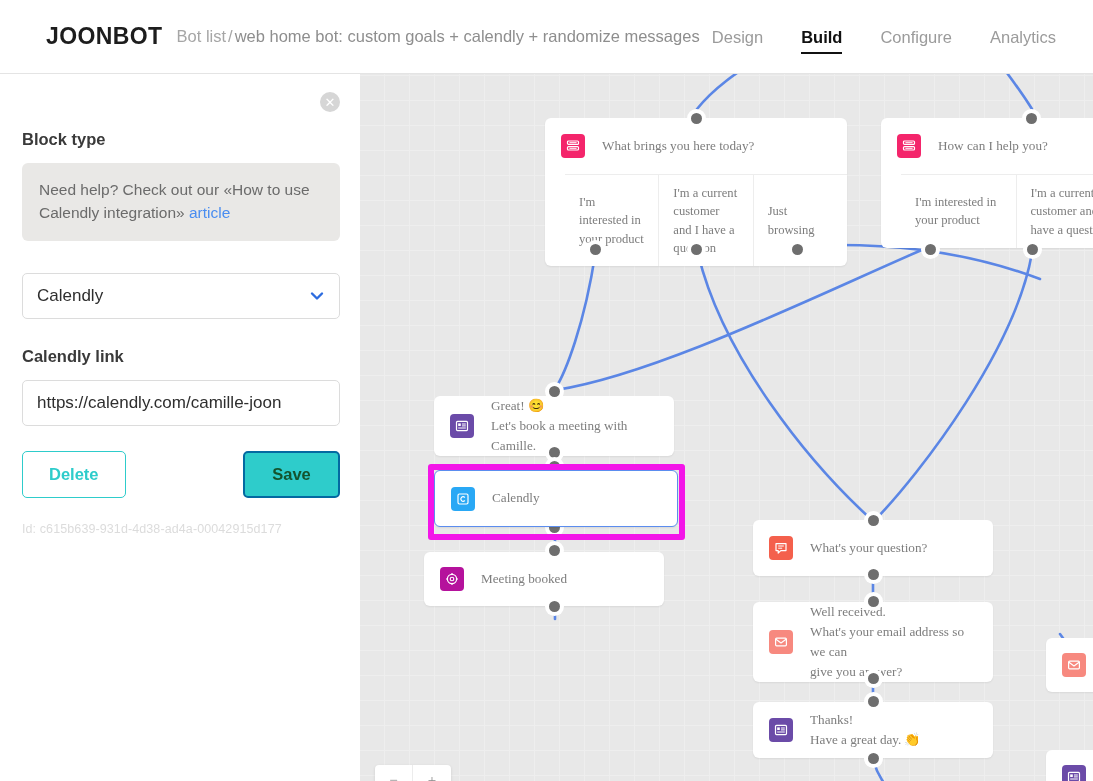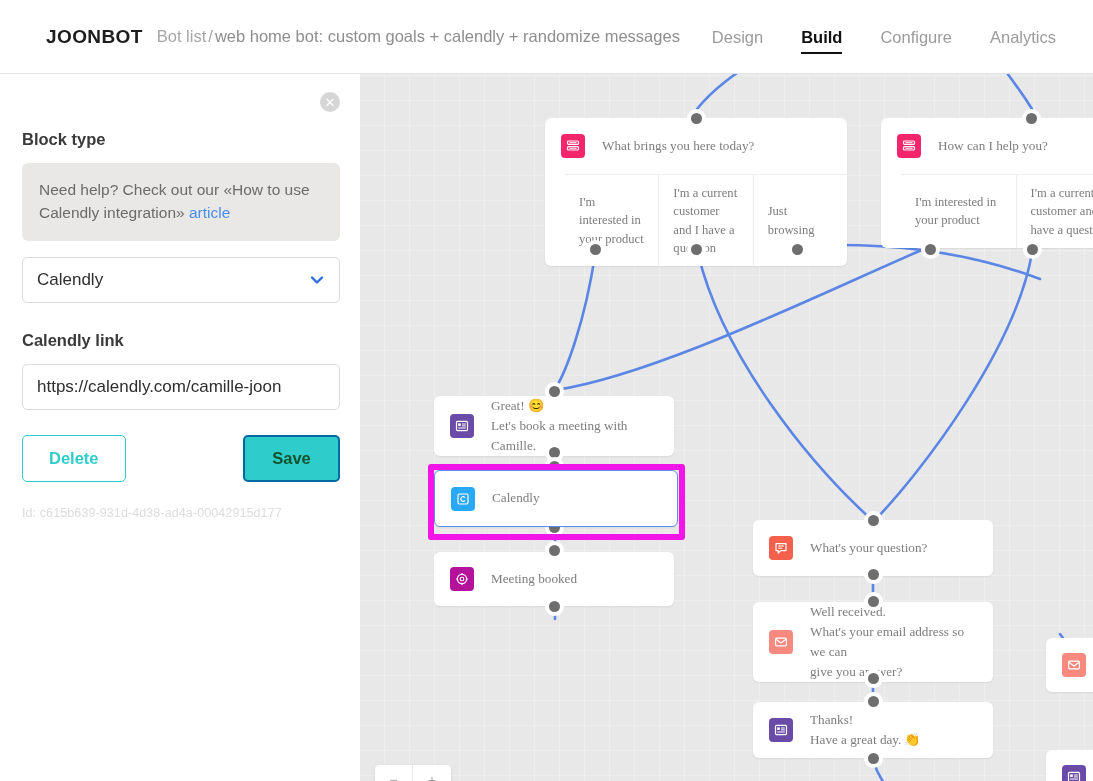--- a/index.html
+++ b/index.html
@@ -13,21 +13,21 @@
   
   .topbar {
     position: absolute; left: 0; top: 0;
     width: 1093px; height: 74px;
     background: #ffffff;
     border-bottom: 1px solid #e4e4e4;
     display: flex; align-items: center;
   }
   .brand {
     margin-left: 46px;
-    font-size: 19px; font-weight: 700;
+    font-size: 23px; font-weight: 700;
     letter-spacing: 0.4px;
     color: #1d1d1d;
   }
   .breadcrumb {
     margin-left: 14px;
     font-size: 16.5px;
     color: #9a9a9a;
     white-space: nowrap;
   }
   .breadcrumb .crumb-link { color: #a6a6a6; }
@@ -77,21 +77,21 @@
     color: #3a3a3a;
     margin-bottom: 14px;
   }
   .help-box {
     background: #e9e8e6;
     border-radius: 6px;
     padding: 16px 17px;
     font-size: 15.5px;
     line-height: 1.47;
     color: #6b6b6b;
-    margin-bottom: 16px;
+    margin-bottom: 32px;
   }
   .help-box a { color: #4a8df0; text-decoration: none; cursor: pointer; }
 
   .select-box {
     position: relative;
     height: 46px;
     border: 1px solid #dcdcdc;
     border-radius: 5px;
     background: #fff;
     display: flex; align-items: center;
@@ -401,21 +401,21 @@
             <rect x="2" y="2" width="10" height="10" rx="1.4" fill="none" stroke="#fff" stroke-width="1.2"></rect>
             <path d="M8.6 5.2 A2.3 2.3 0 1 0 8.6 8.8" fill="none" stroke="#fff" stroke-width="1.2" stroke-linecap="round"></path>
           </svg>
       </span>
       <span class="btext">Calendly</span>
     </div>
   </div>
   <div class="dot" style="left:185px; top:383px;"></div>
   <div class="dot" style="left:185px; top:444px;"></div>
 
-  <div class="block" style="left:74px; top:478px; width:240px;">
+  <div class="block" style="left:64px; top:478px; width:240px;">
     <div class="block-head" style="min-height:54px;">
       <span class="bicon" style="background:#b5129c;">
         <svg width="14" height="14" viewBox="0 0 14 14">
             <circle cx="7" cy="7" r="4.6" fill="none" stroke="#fff" stroke-width="1.2"></circle>
             <circle cx="7" cy="7" r="1.8" fill="none" stroke="#fff" stroke-width="1.1"></circle>
             <line x1="7" y1="1" x2="7" y2="2.6" stroke="#fff" stroke-width="1.2"></line>
             <line x1="7" y1="11.4" x2="7" y2="13" stroke="#fff" stroke-width="1.2"></line>
             <line x1="1" y1="7" x2="2.6" y2="7" stroke="#fff" stroke-width="1.2"></line>
             <line x1="11.4" y1="7" x2="13" y2="7" stroke="#fff" stroke-width="1.2"></line>
           </svg>

